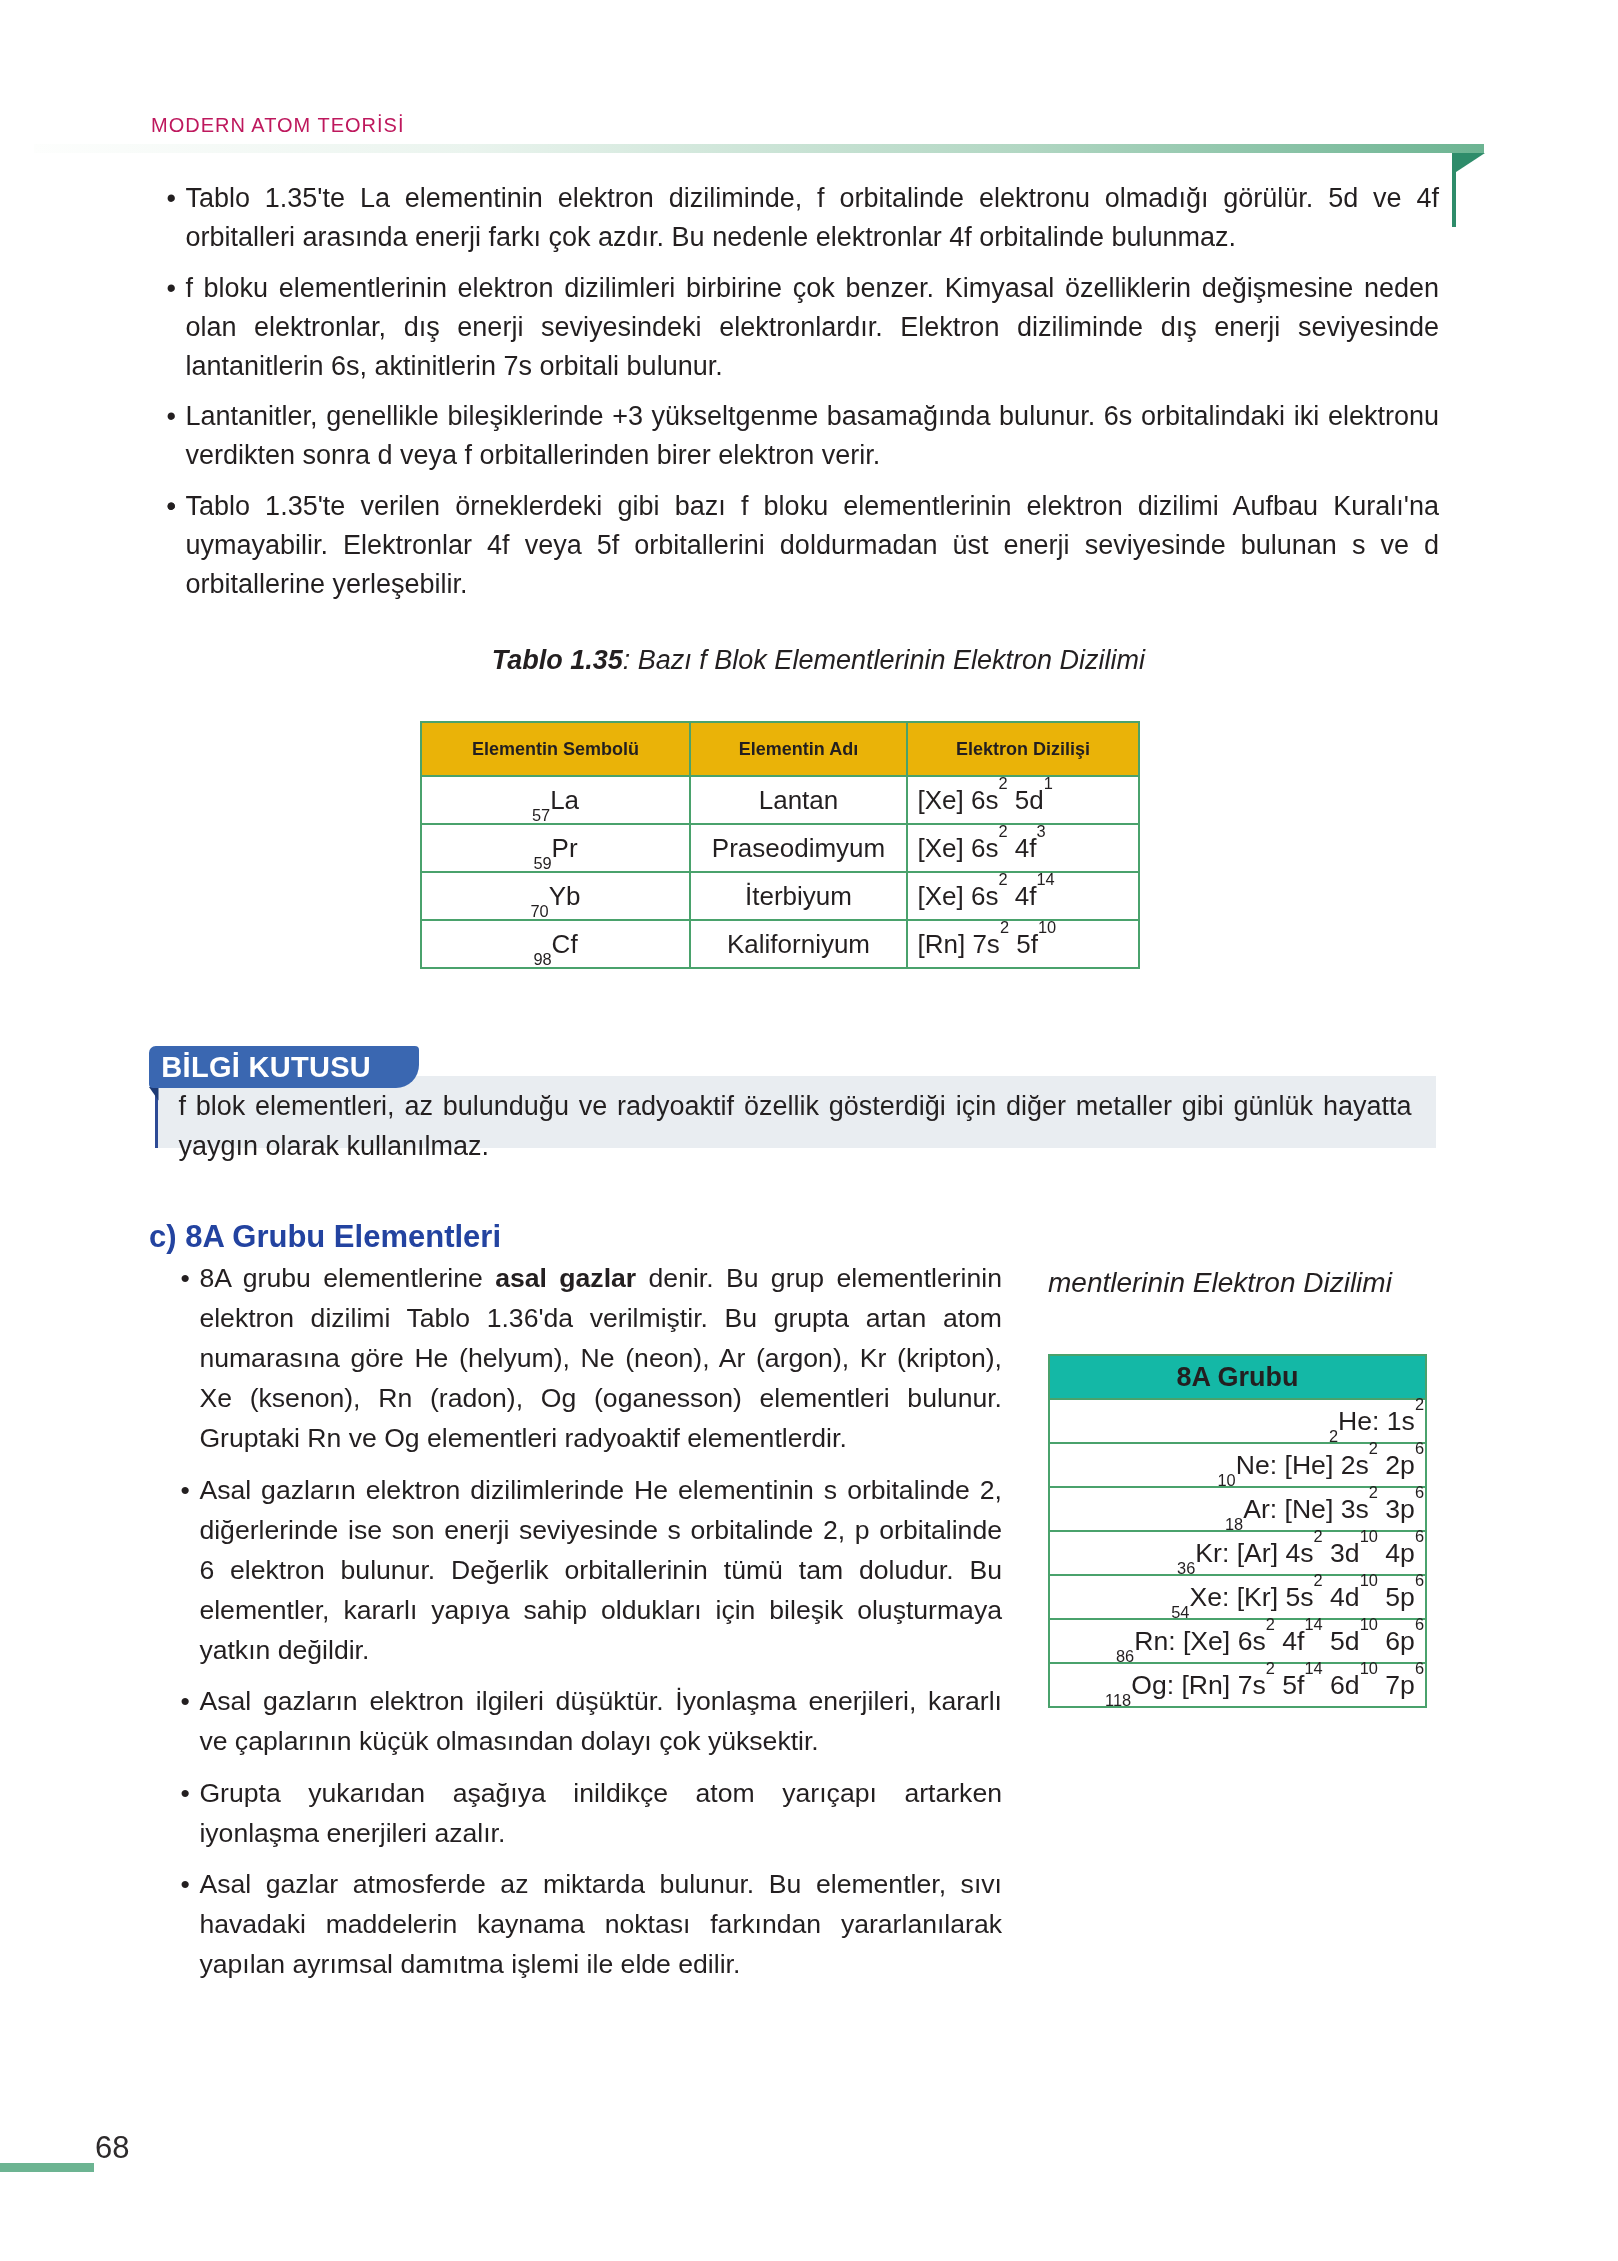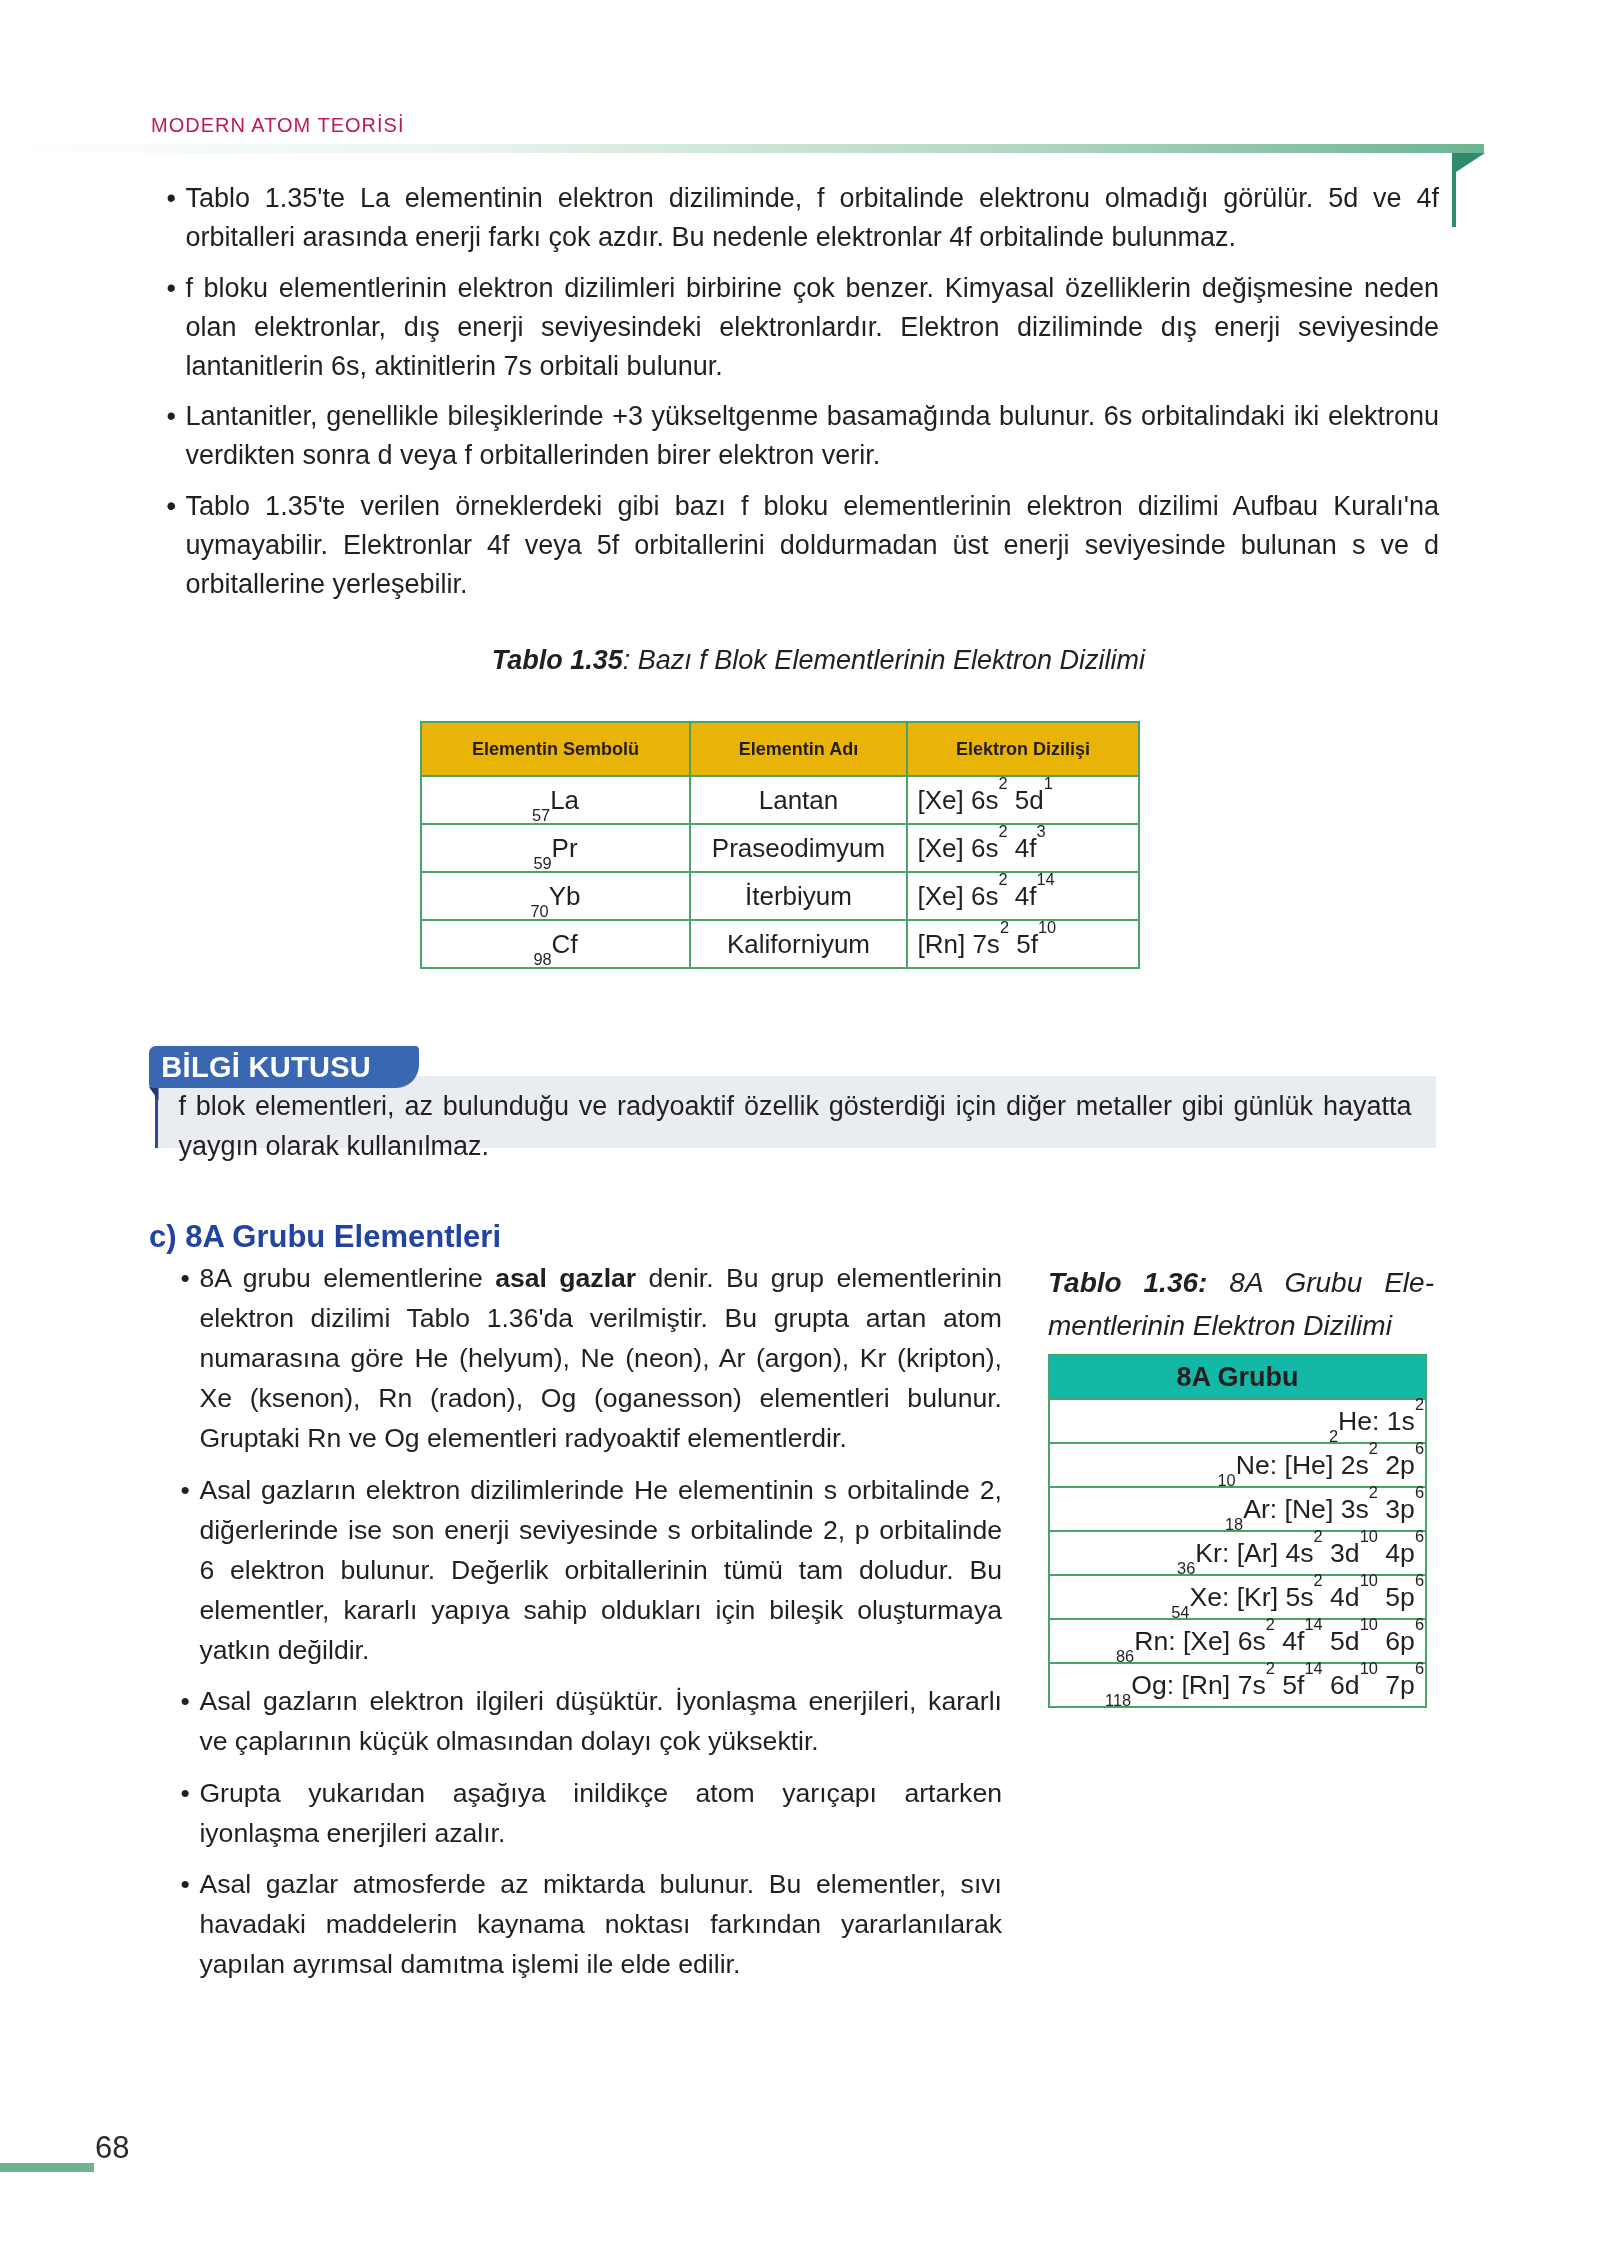--- a/index.html
+++ b/index.html
@@ -187,21 +187,20 @@
 
   <div class="blist left-list">
       <p class="bullet"><span class="dot">•</span><span>8A grubu elementlerine <b>asal gazlar</b> denir. Bu grup elementlerinin elektron dizilimi Tablo 1.36'da verilmiştir. Bu grupta artan atom numarasına göre He (helyum), Ne (neon), Ar (argon), Kr (kripton), Xe (ksenon), Rn (radon), Og (oganesson) elementleri bulunur. Gruptaki Rn ve Og elementleri radyoaktif elementlerdir.</span></p>
       <p class="bullet"><span class="dot">•</span><span>Asal gazların elektron dizilimlerinde He elementinin s orbitalinde 2, diğerlerinde ise son enerji seviyesinde s orbitalinde 2, p orbitalinde 6 elektron bulunur. Değerlik orbitallerinin tümü tam doludur. Bu elementler, kararlı yapıya sahip oldukları için bileşik oluşturmaya yatkın değildir.</span></p>
       <p class="bullet"><span class="dot">•</span><span>Asal gazların elektron ilgileri düşüktür. İyonlaşma enerjileri, kararlı ve çaplarının küçük olmasından dolayı çok yüksektir.</span></p>
       <p class="bullet"><span class="dot">•</span><span>Grupta yukarıdan aşağıya inildikçe atom yarıçapı artarken iyonlaşma enerjileri azalır.</span></p>
       <p class="bullet"><span class="dot">•</span><span>Asal gazlar atmosferde az miktarda bulunur. Bu elementler, sıvı havadaki maddelerin kaynama noktası farkından yararlanılarak yapılan ayrımsal damıtma işlemi ile elde edilir.</span></p>
     </div>
 
   <div class="cap136">
-    <div class="cap-line1"><b>Tablo 1.36:</b> 8A Grubu Ele-</div>
     <div class="cap-line2">mentlerinin Elektron Dizilimi</div>
   </div>
 
   <table class="t136">
     <thead>
         <tr>
           <th>8A Grubu</th>
         </tr>
       </thead>
     <tbody>

